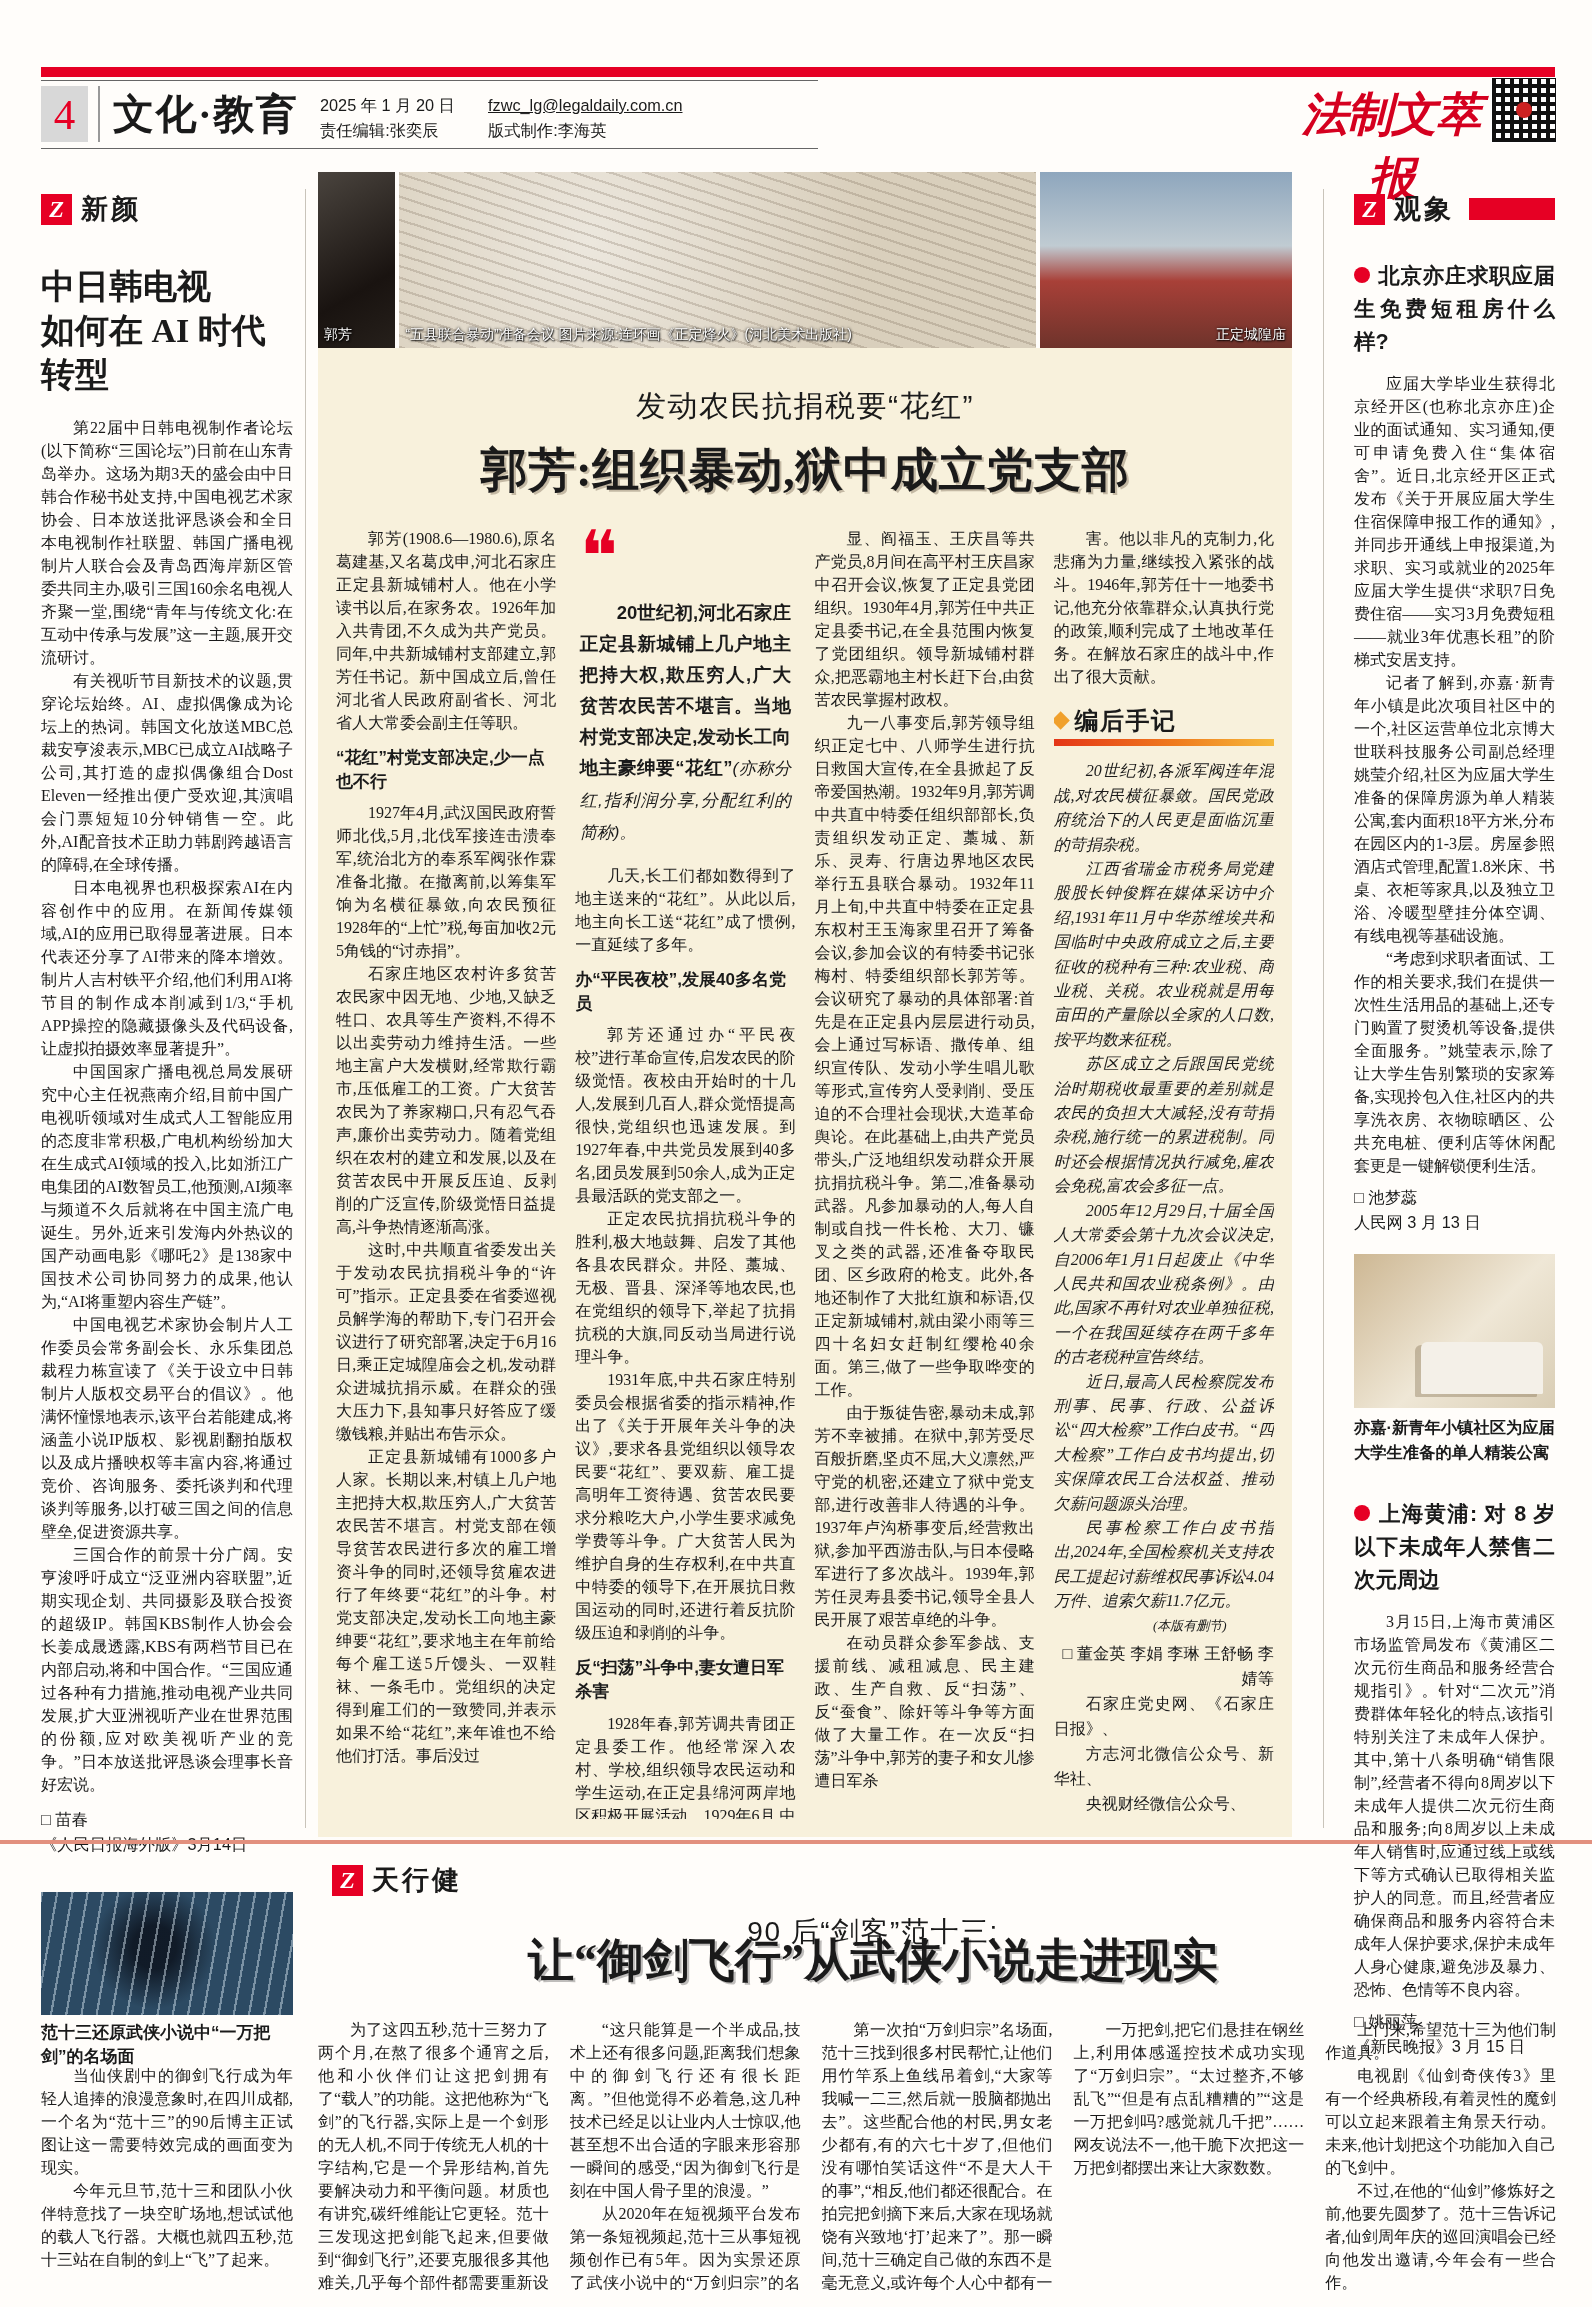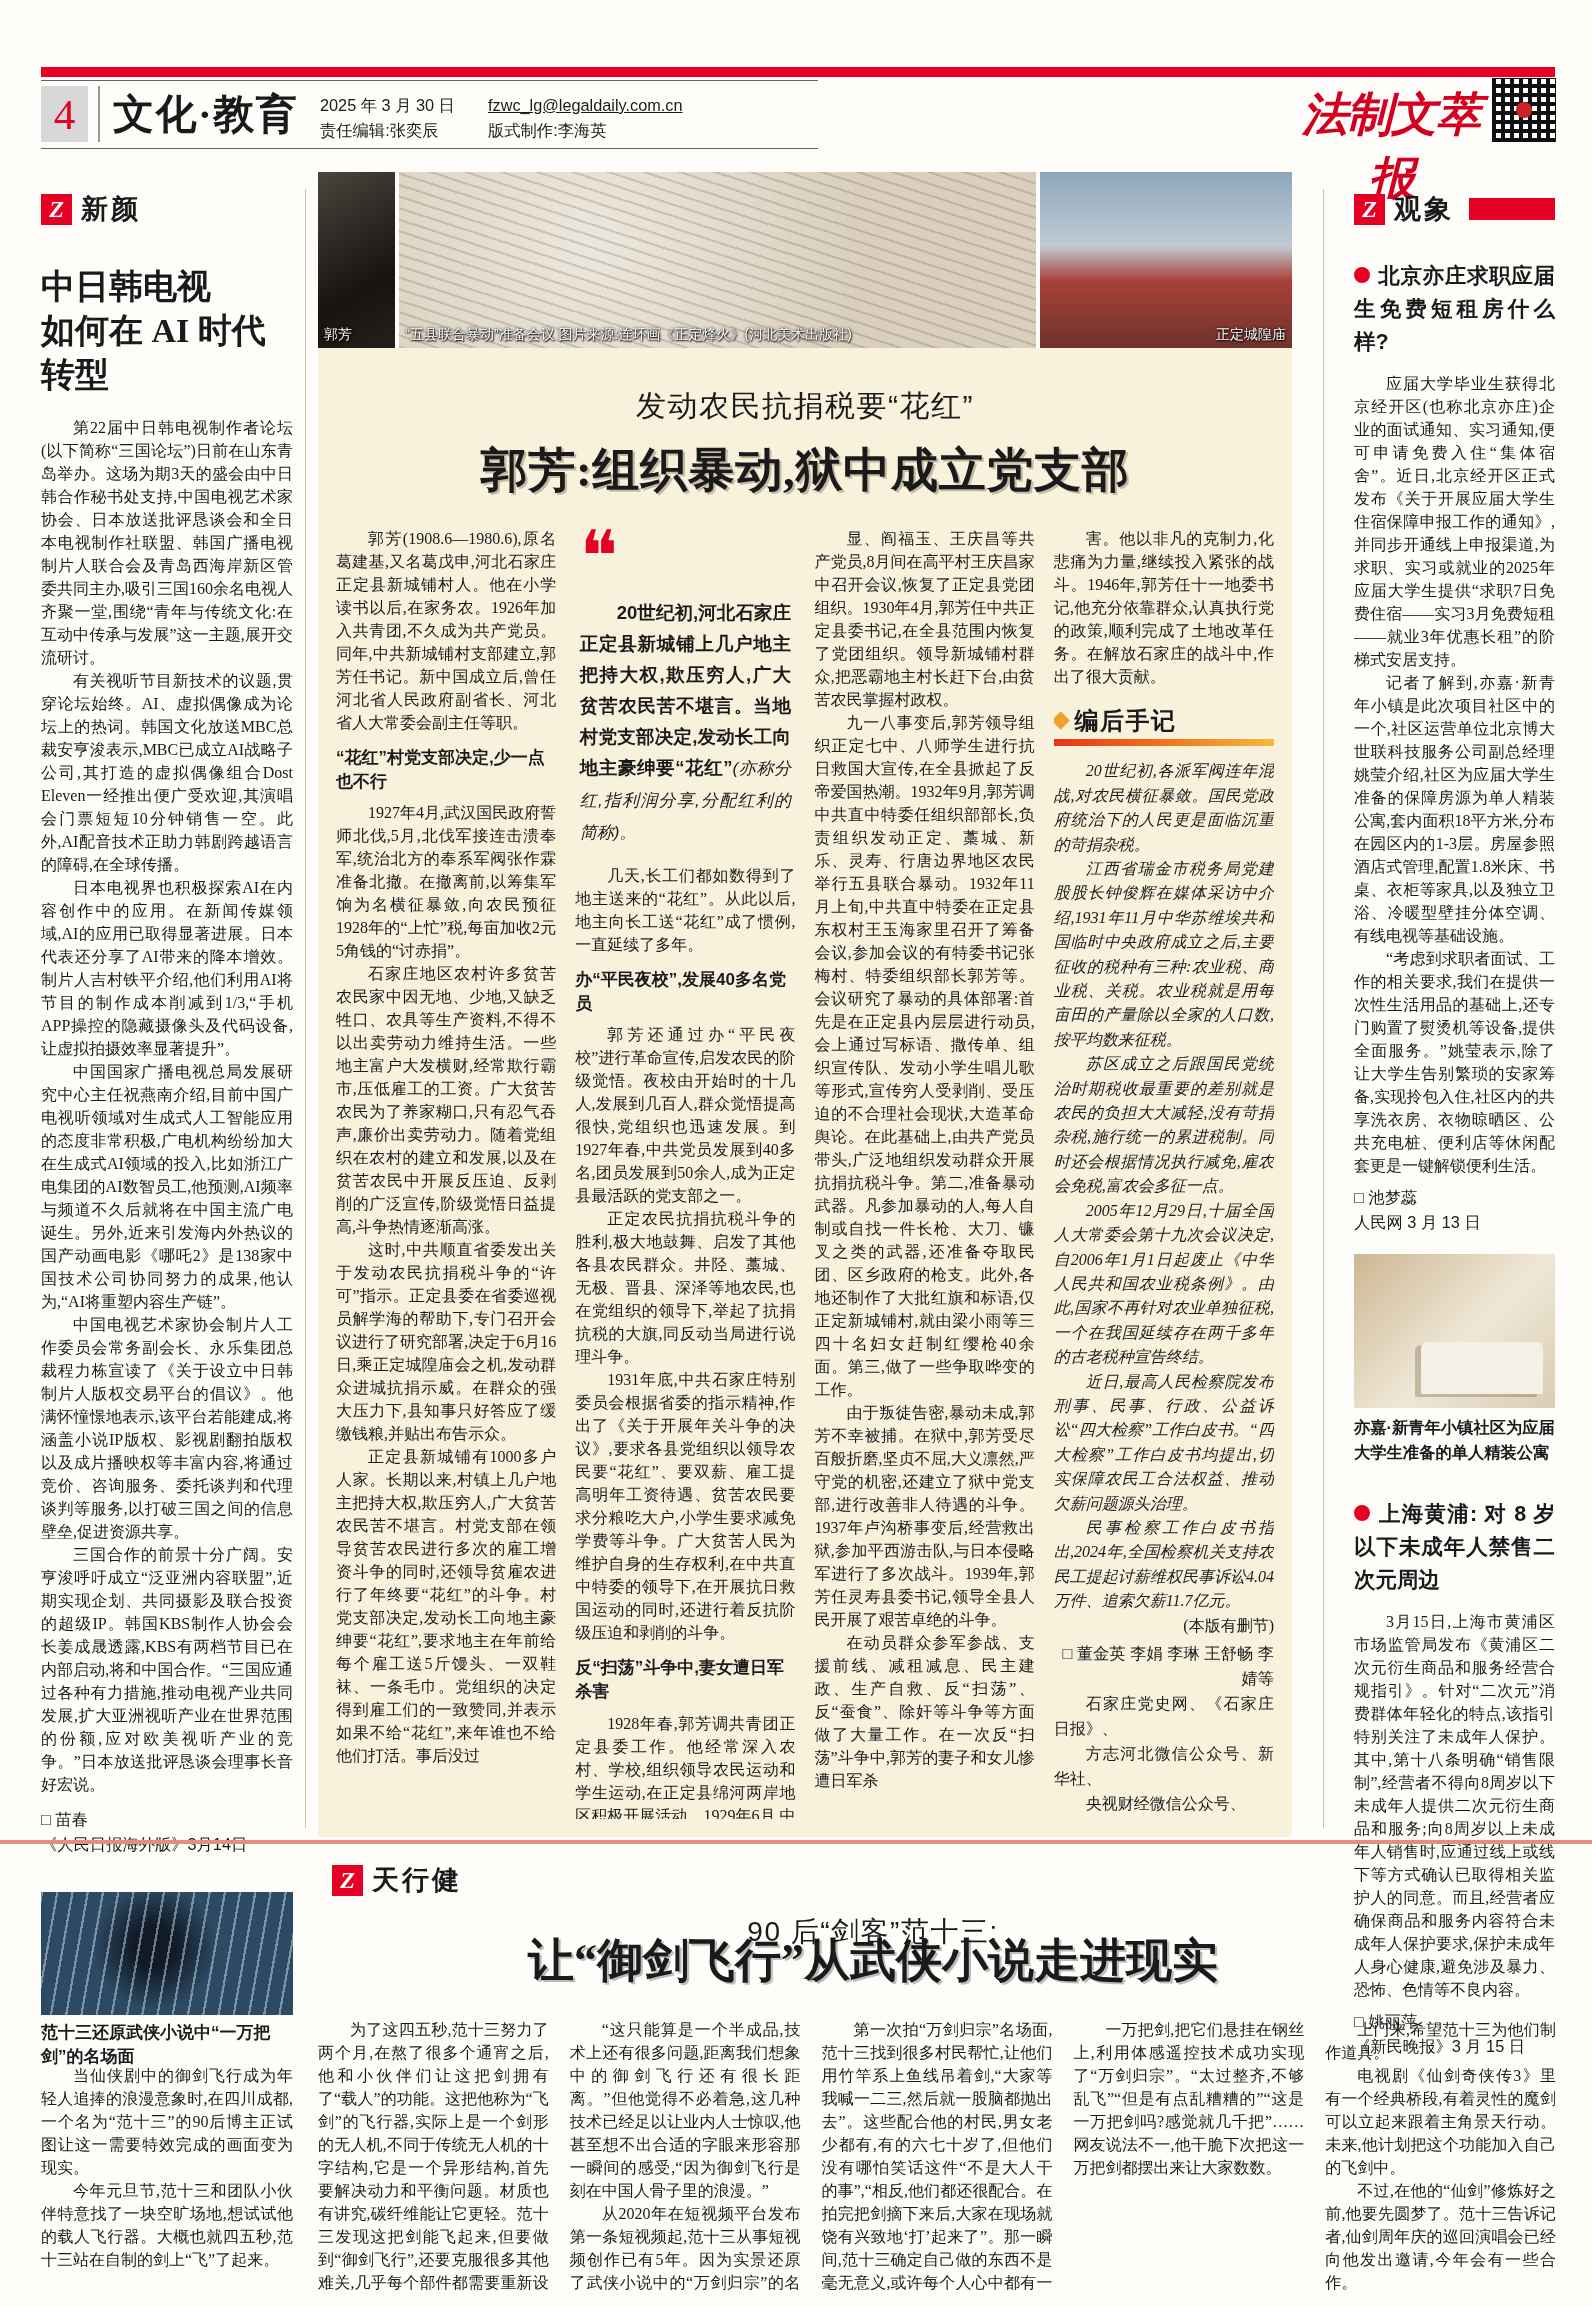--- a/index.html
+++ b/index.html
@@ -72,21 +72,21 @@
          text-align:justify;text-indent:2em;margin-top:13.3px;}
   .qparen{font-weight:normal;font-style:italic;font-size:17px;}
 
   
   .enote{margin-top:21px;}
   .enote-head{display:flex;align-items:center;gap:7.4px;}
   .diamond{width:13.3px;height:13.3px;background:#f0a02c;transform:rotate(45deg);flex:0 0 13.3px;}
   .enote-label{font-size:24px;font-weight:bold;font-family:"Liberation Sans",sans-serif;letter-spacing:1.5px;}
   .enote-rule{height:6.7px;margin-top:7.4px;background:linear-gradient(90deg,#e43617,#ef7b1e 55%,#f6b93c);}
   .enote-body{margin-top:13.3px;font-style:italic;font-size:16px;line-height:24.4px;}
-  .enote-note{text-align:right;text-indent:4em;font-size:16px;line-height:24.4px;}
+  .enote-note{text-align:center;text-indent:4em;font-style:italic;font-size:13px;line-height:24.4px;}
   .enote-byline{font-family:"Liberation Sans",sans-serif;text-align:right;font-size:16.3px;line-height:25px;margin-top:3px;}
   .enote-src{text-align:right;font-size:16px;line-height:25px;}
 
   
   .rightcol{position:absolute;left:1354px;top:191px;width:201px;}
   .r-art-title{font-family:"Liberation Sans",sans-serif;font-weight:bold;font-size:21.5px;line-height:33px;
                margin-top:33px;text-align:justify;}
   .rdot{display:inline-block;width:16.3px;height:16.3px;border-radius:50%;background:#e60024;margin-right:7.4px;}
   .rightcol .body{margin-top:13.3px;}
   .r-photo{margin-top:19px;width:201px;height:154px;background:
@@ -115,21 +115,21 @@
 <body>
 
 <div class="page">
 
   <div class="topbar"></div>
   <div class="hrule hdr-rule-top"></div>
   <div class="pagenum">4</div>
   <div class="hdr-vline"></div>
   <div class="section-name">文化·教育</div>
   <div class="hdr-meta1 sans">
-    <div>2025 年 3 月 30 日</div>
+    <div>2025 年 1 月 20 日</div>
     <div>责任编辑:张奕辰</div>
   </div>
   <div class="hdr-meta2 sans">
     <div class="em">fzwc_lg@legaldaily.com.cn</div>
     <div>版式制作:李海英</div>
   </div>
   <div class="masthead">法制文萃报</div>
   <div class="qr"></div>
   <div class="hrule hdr-rule-bot"></div>
 

